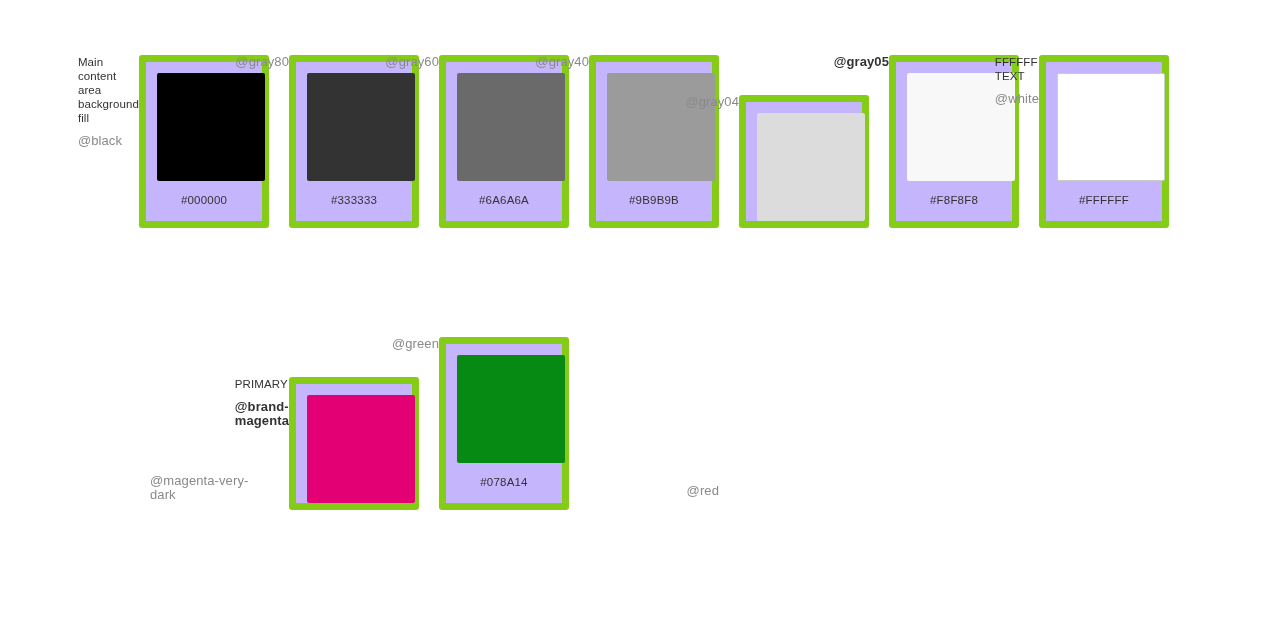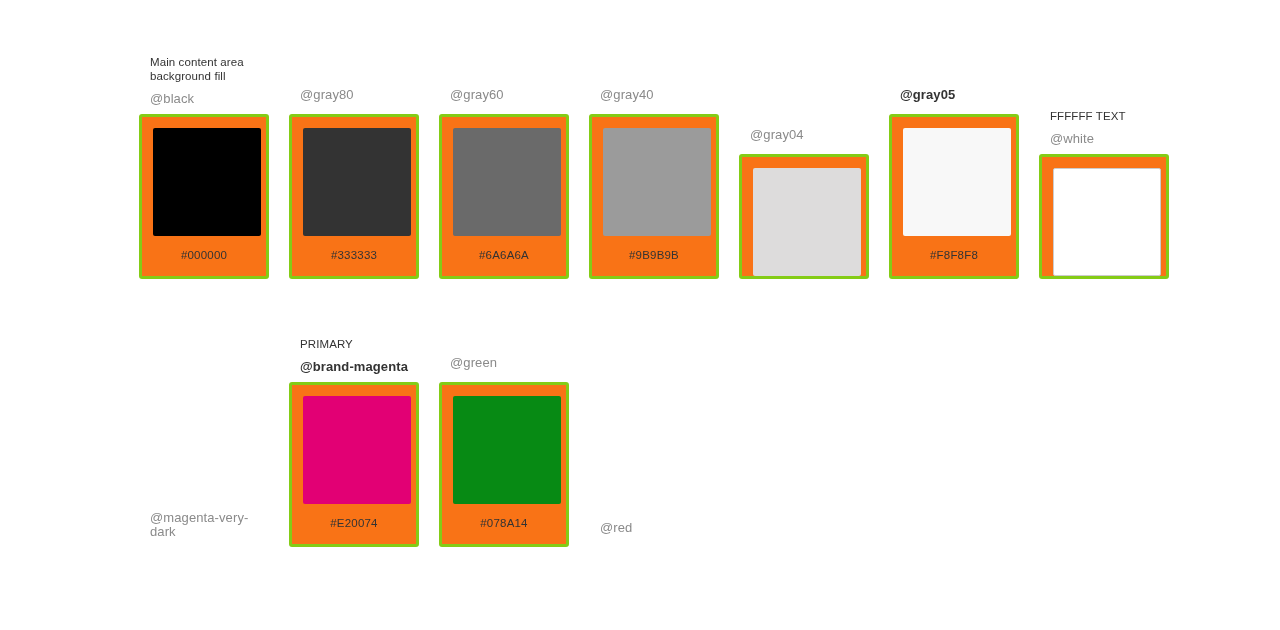--- a/index.html
+++ b/index.html
@@ -24,21 +24,21 @@
     display: flex;
     align-items: flex-end;
     gap: 20px;
   }
   #row-1 { left: 139px; top: 55px; }
   #row-2 { left: 139px; top: 337px; }
 
   .swatch-group {
     width: 130px;
     display: flex;
-    flex-direction: column;
+    flex-direction: row;
     justify-content: flex-end;
   }
   .group-labels {
     padding-left: 11px;
     margin-bottom: 8px;
     min-height: 18px;
   }
   .usage-caption {
     font-size: 11.5px;
     line-height: 14px;
@@ -53,23 +53,23 @@
     color: #8a8a8a;
     letter-spacing: 0.1px;
   }
   .token-name.strong {
     color: #333333;
     font-weight: bold;
   }
   .card {
     box-sizing: border-box;
     width: 130px;
-    border: 3px solid #84cc16;
+    border: 7px solid #84cc16;
     border-radius: 3px;
-    background: #f97316;
+    background: #c4b5fd;
     padding: 11px 11px 0 11px;
   }
   .chip {
     box-sizing: border-box;
     width: 108px;
     height: 108px;
     border-radius: 2px;
   }
   .chip.outlined {
     border: 1px solid #cccccc;
@@ -143,37 +143,37 @@
           <div class="hex">#F8F8F8</div>
         </div>
       </div>
       <div class="swatch-group">
         <div class="group-labels">
           <div class="usage-caption">FFFFFF TEXT</div>
           <div class="token-name">@white</div>
         </div>
         <div class="card">
           <div class="chip outlined" style="background: rgb(255, 255, 255);"></div>
+          <div class="hex">#FFFFFF</div>
         </div>
       </div>
     </div>
   <div class="palette-row" id="row-2">
       <div class="swatch-group">
         <div class="group-labels">
           <div class="token-name">@magenta-very-dark</div>
         </div>
       </div>
       <div class="swatch-group">
         <div class="group-labels">
           <div class="usage-caption">PRIMARY</div>
           <div class="token-name strong">@brand-magenta</div>
         </div>
         <div class="card">
           <div class="chip" style="background: rgb(226, 0, 116);"></div>
-          <div class="hex">#E20074</div>
         </div>
       </div>
       <div class="swatch-group">
         <div class="group-labels">
           <div class="token-name">@green</div>
         </div>
         <div class="card">
           <div class="chip" style="background: rgb(7, 138, 20);"></div>
           <div class="hex">#078A14</div>
         </div>

